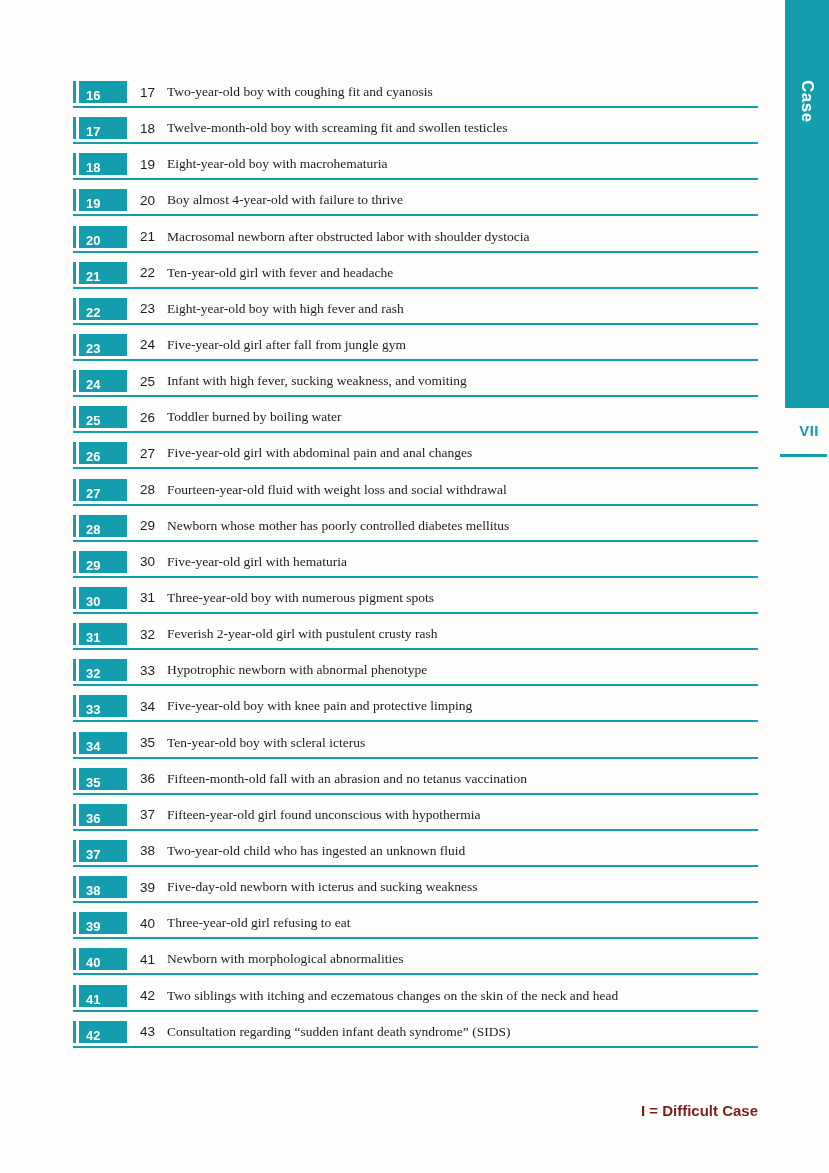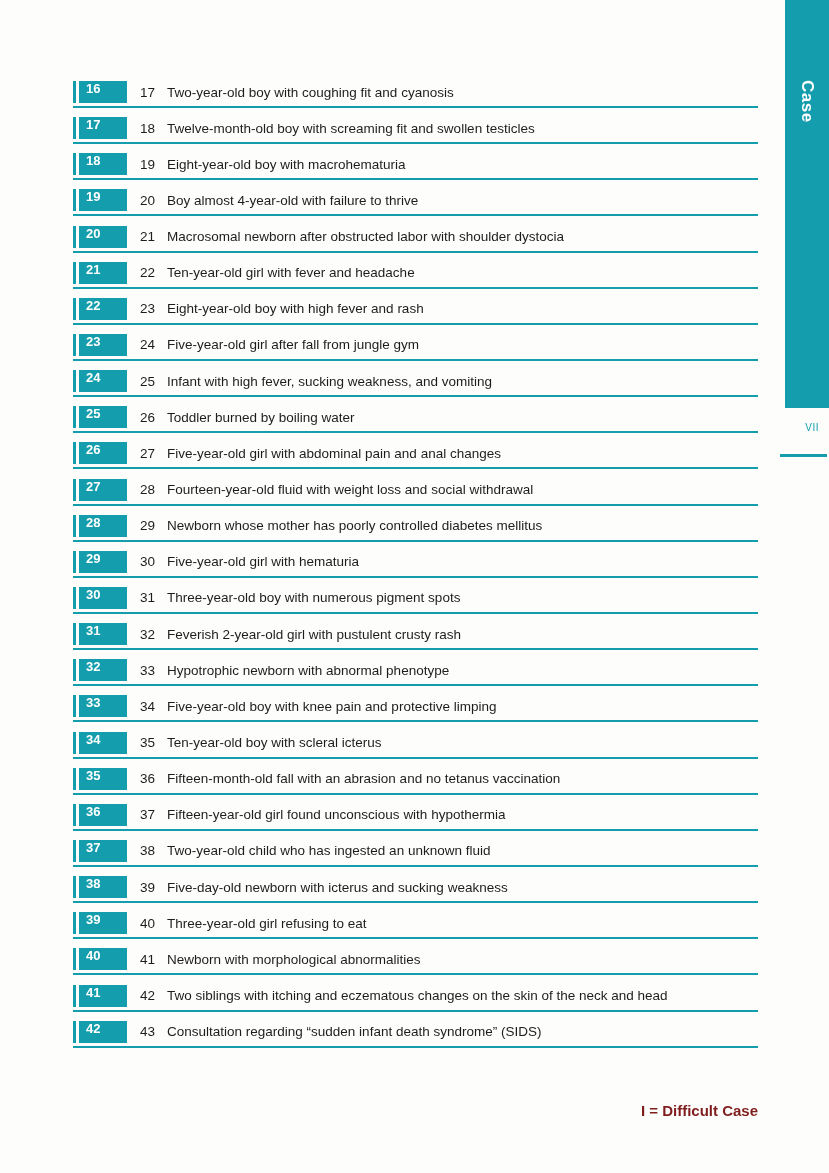--- a/index.html
+++ b/index.html
@@ -30,34 +30,35 @@
     flex:0 0 auto;
   }
   .badge{
     width:48px;height:22px;
     margin-left:3px;
     background:#149dad;
     color:#ffffff;
     font-weight:bold;
     font-size:13px;
     display:flex;
-    align-items:flex-start;
+    align-items:flex-end;
     box-sizing:border-box;
     padding-left:7px;
     flex:0 0 auto;
   }
   .page-num{
     margin-left:13px;
     width:27px;
     font-size:13.5px;
     flex:0 0 auto;
   }
   .title{
     font-size:13.5px;
     white-space:nowrap;
+    font-family:Liberation Serif, serif;
   }
   .divider{
     margin-top:3px;
     height:2px;
     background:#149dad;
   }
   
   .side-tab{
     position:absolute;
     top:0;right:0;
@@ -71,22 +72,22 @@
     writing-mode:vertical-rl;
     color:#ffffff;
     font-weight:bold;
     font-size:17px;
     letter-spacing:0.5px;
   }
   .folio{
     position:absolute;
     top:422px;right:10px;
     color:#149dad;
-    font-weight:normal;
-    font-size:10px;
+    font-weight:bold;
+    font-size:15px;
     letter-spacing:0.5px;
   }
   .folio-rule{
     position:absolute;
     top:454px;right:2px;
     width:47px;height:2.5px;
     background:#149dad;
   }
   
   .footer-note{

